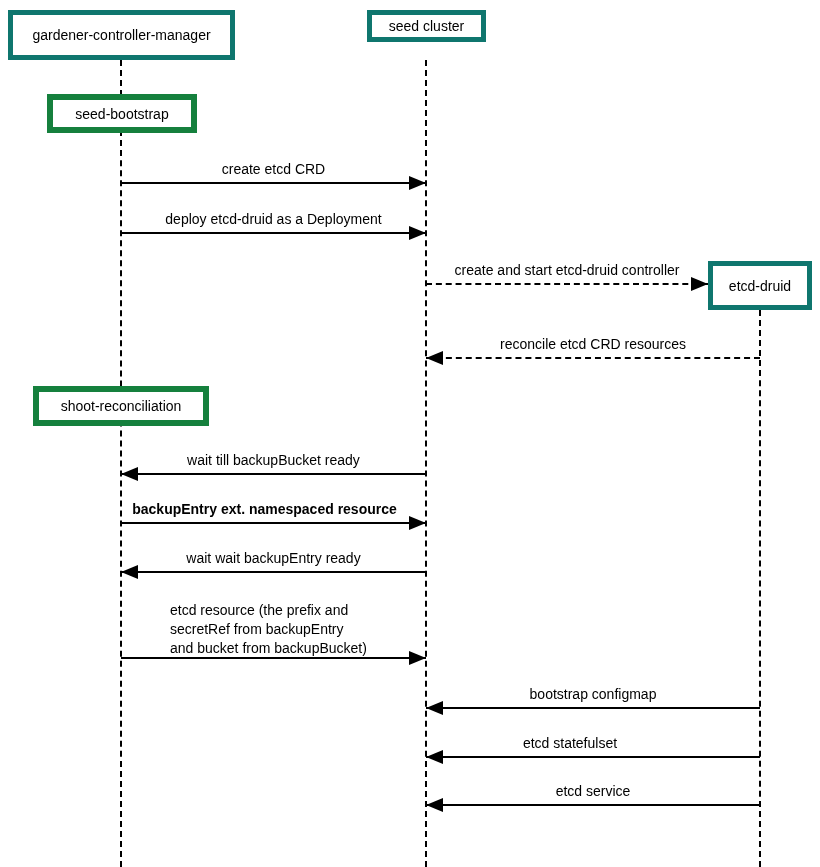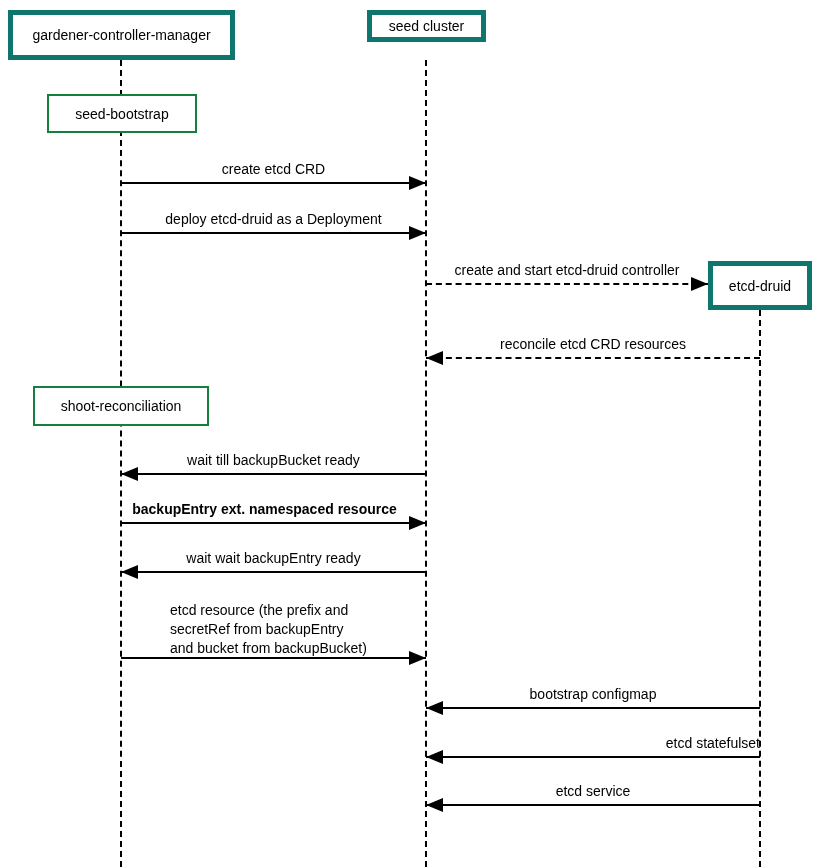--- a/index.html
+++ b/index.html
@@ -18,21 +18,21 @@
     border: 5px solid #0f766e;
     background: #ffffff;
     display: flex;
     align-items: center;
     justify-content: center;
     font-size: 14px;
     z-index: 3;
   }
   .note-box {
     position: absolute;
-    border: 2px solid #15803d;
+    border: 6px solid #15803d;
     background: #ffffff;
     display: flex;
     align-items: center;
     justify-content: center;
     font-size: 14px;
     z-index: 3;
   }
   .lifeline {
     position: absolute;
     width: 0;
@@ -125,21 +125,21 @@
   <div class="msg-label multiline" style="left:170px; top:601px; width:240px;">etcd resource (the prefix and
 secretRef from backupEntry
 and bucket from backupBucket)</div>
   <div class="msg-line" style="left:121px; top:657px; width:305px;"></div>
   <div class="arrowhead right" style="left:409px; top:651px;"></div>
 
   <div class="msg-label" style="left:426px; top:685px; width:334px;">bootstrap configmap</div>
   <div class="msg-line" style="left:426px; top:707px; width:334px;"></div>
   <div class="arrowhead left" style="left:426px; top:701px;"></div>
 
-  <div class="msg-label" style="left:426px; top:734px; width:334px;text-align:right;">etcd statefulset</div>
+  <div class="msg-label" style="left:403px; top:734px; width:334px;">etcd statefulset</div>
   <div class="msg-line" style="left:426px; top:756px; width:334px;"></div>
   <div class="arrowhead left" style="left:426px; top:750px;"></div>
 
   <div class="msg-label" style="left:426px; top:782px; width:334px;">etcd service</div>
   <div class="msg-line" style="left:426px; top:804px; width:334px;"></div>
   <div class="arrowhead left" style="left:426px; top:798px;"></div>
 
 </div>
 
 </body></html>

